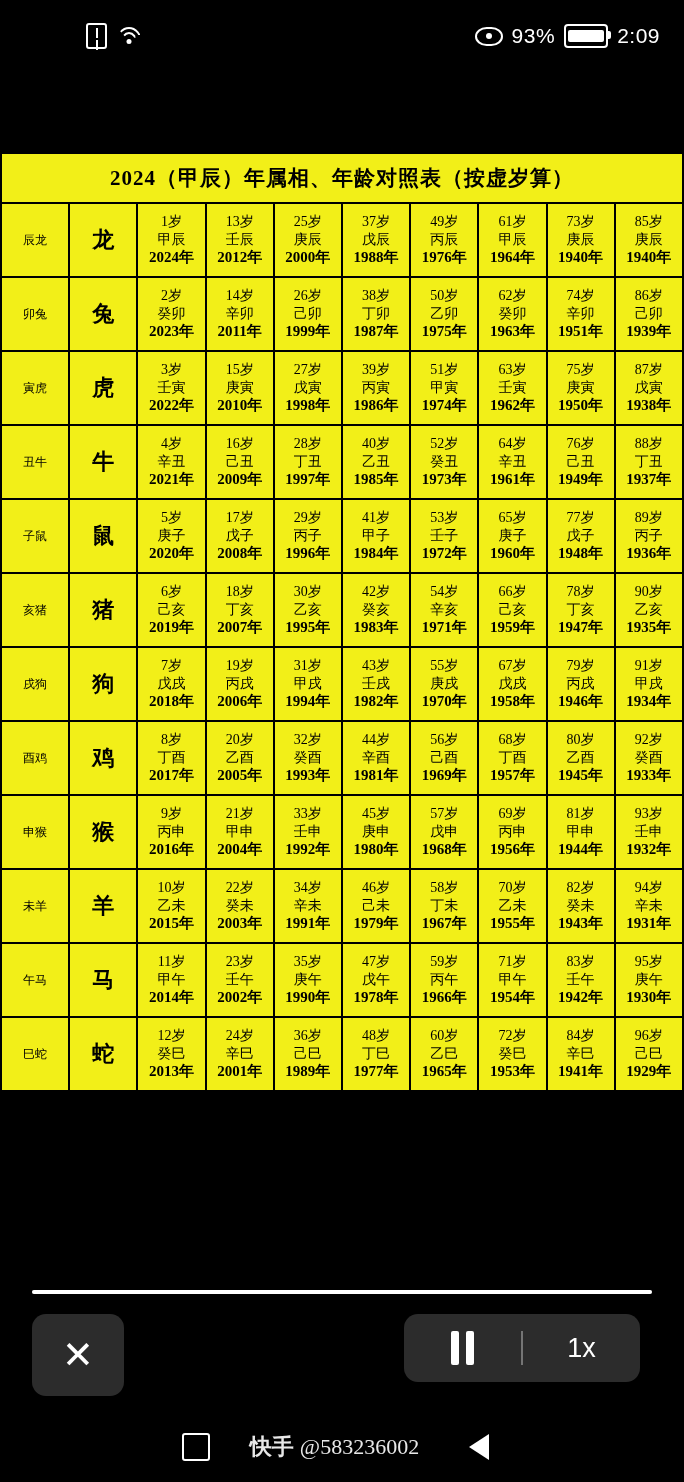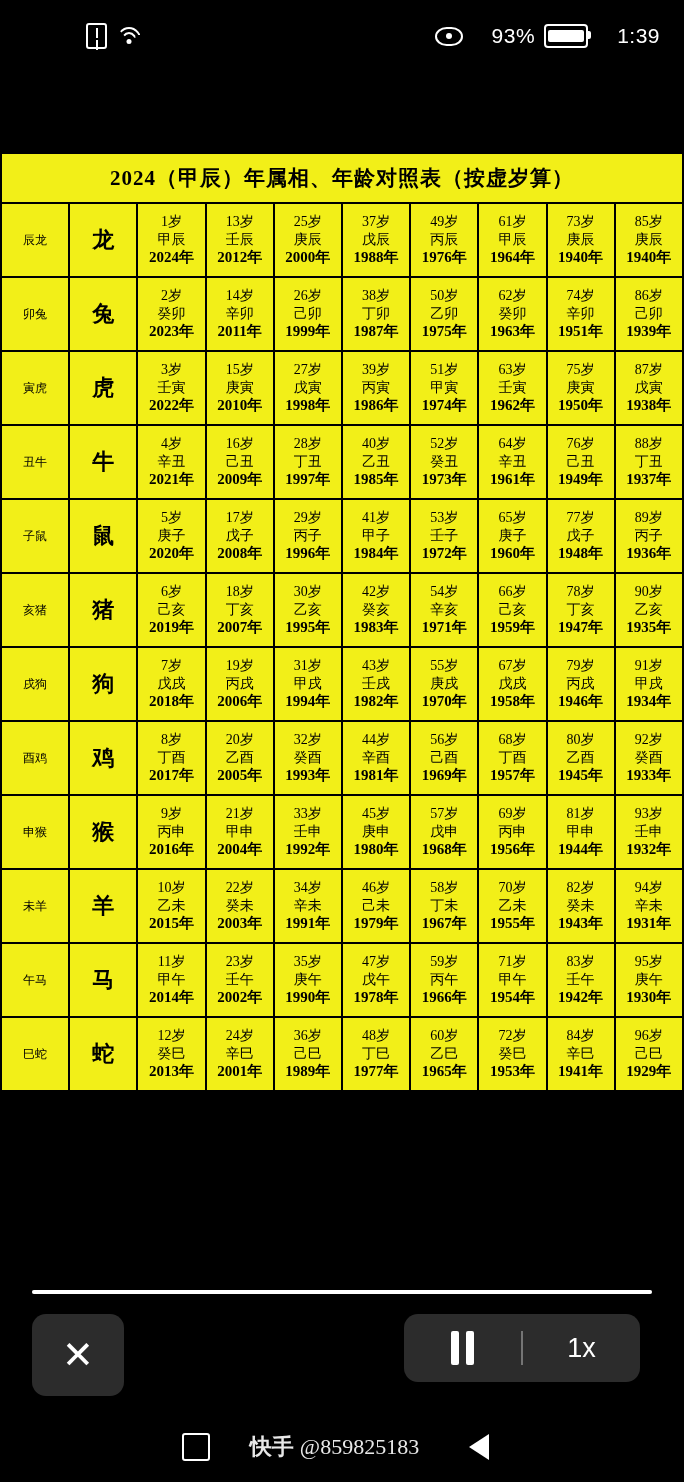--- a/index.html
+++ b/index.html
@@ -36,21 +36,20 @@
     align-items: center;
     gap: 9px;
     position: absolute;
     right: 24px;
     top: 50%;
     transform: translateY(-50%);
   }
   .sb-text {
     font-size: 21px;
     letter-spacing: 0.5px;
-    margin-left: 20px;
   }
   .icon-alert {
     width: 17px; height: 22px;
     border: 2px solid #fff;
     border-radius: 3px;
     position: relative;
   }
   .icon-alert:after {
     content: "";
     position: absolute;
@@ -288,21 +287,21 @@
         <i class="w2"></i>
         <i class="w3"></i>
     </span>
   </div>
   <div class="sb-right">
     <span class="icon-eye"></span>
     <span class="sb-text">93%</span>
     <span class="icon-battery">
         <i></i>
       </span>
-    <span class="sb-text">1:39</span>
+    <span class="sb-text">2:09</span>
   </div>
 </div>
 
 <div class="image-area">
   <table class="zodiac">
     <tbody>
       <tr>
         <td class="tbl-title" colspan="10">2024（甲辰）年属相、年龄对照表（按虚岁算）</td>
       </tr>
 
@@ -852,16 +851,16 @@
     <span></span>
   </div>
   <div class="divider"></div>
   <div class="speed">1x</div>
 </div>
 
 <div class="navbar">
   <div class="nav-square"></div>
   <div class="watermark">
     <span class="wm-brand">快手</span>
-    <span>@859825183</span>
+    <span>@583236002</span>
   </div>
   <div class="nav-back"></div>
 </div>
 
 </body></html>

